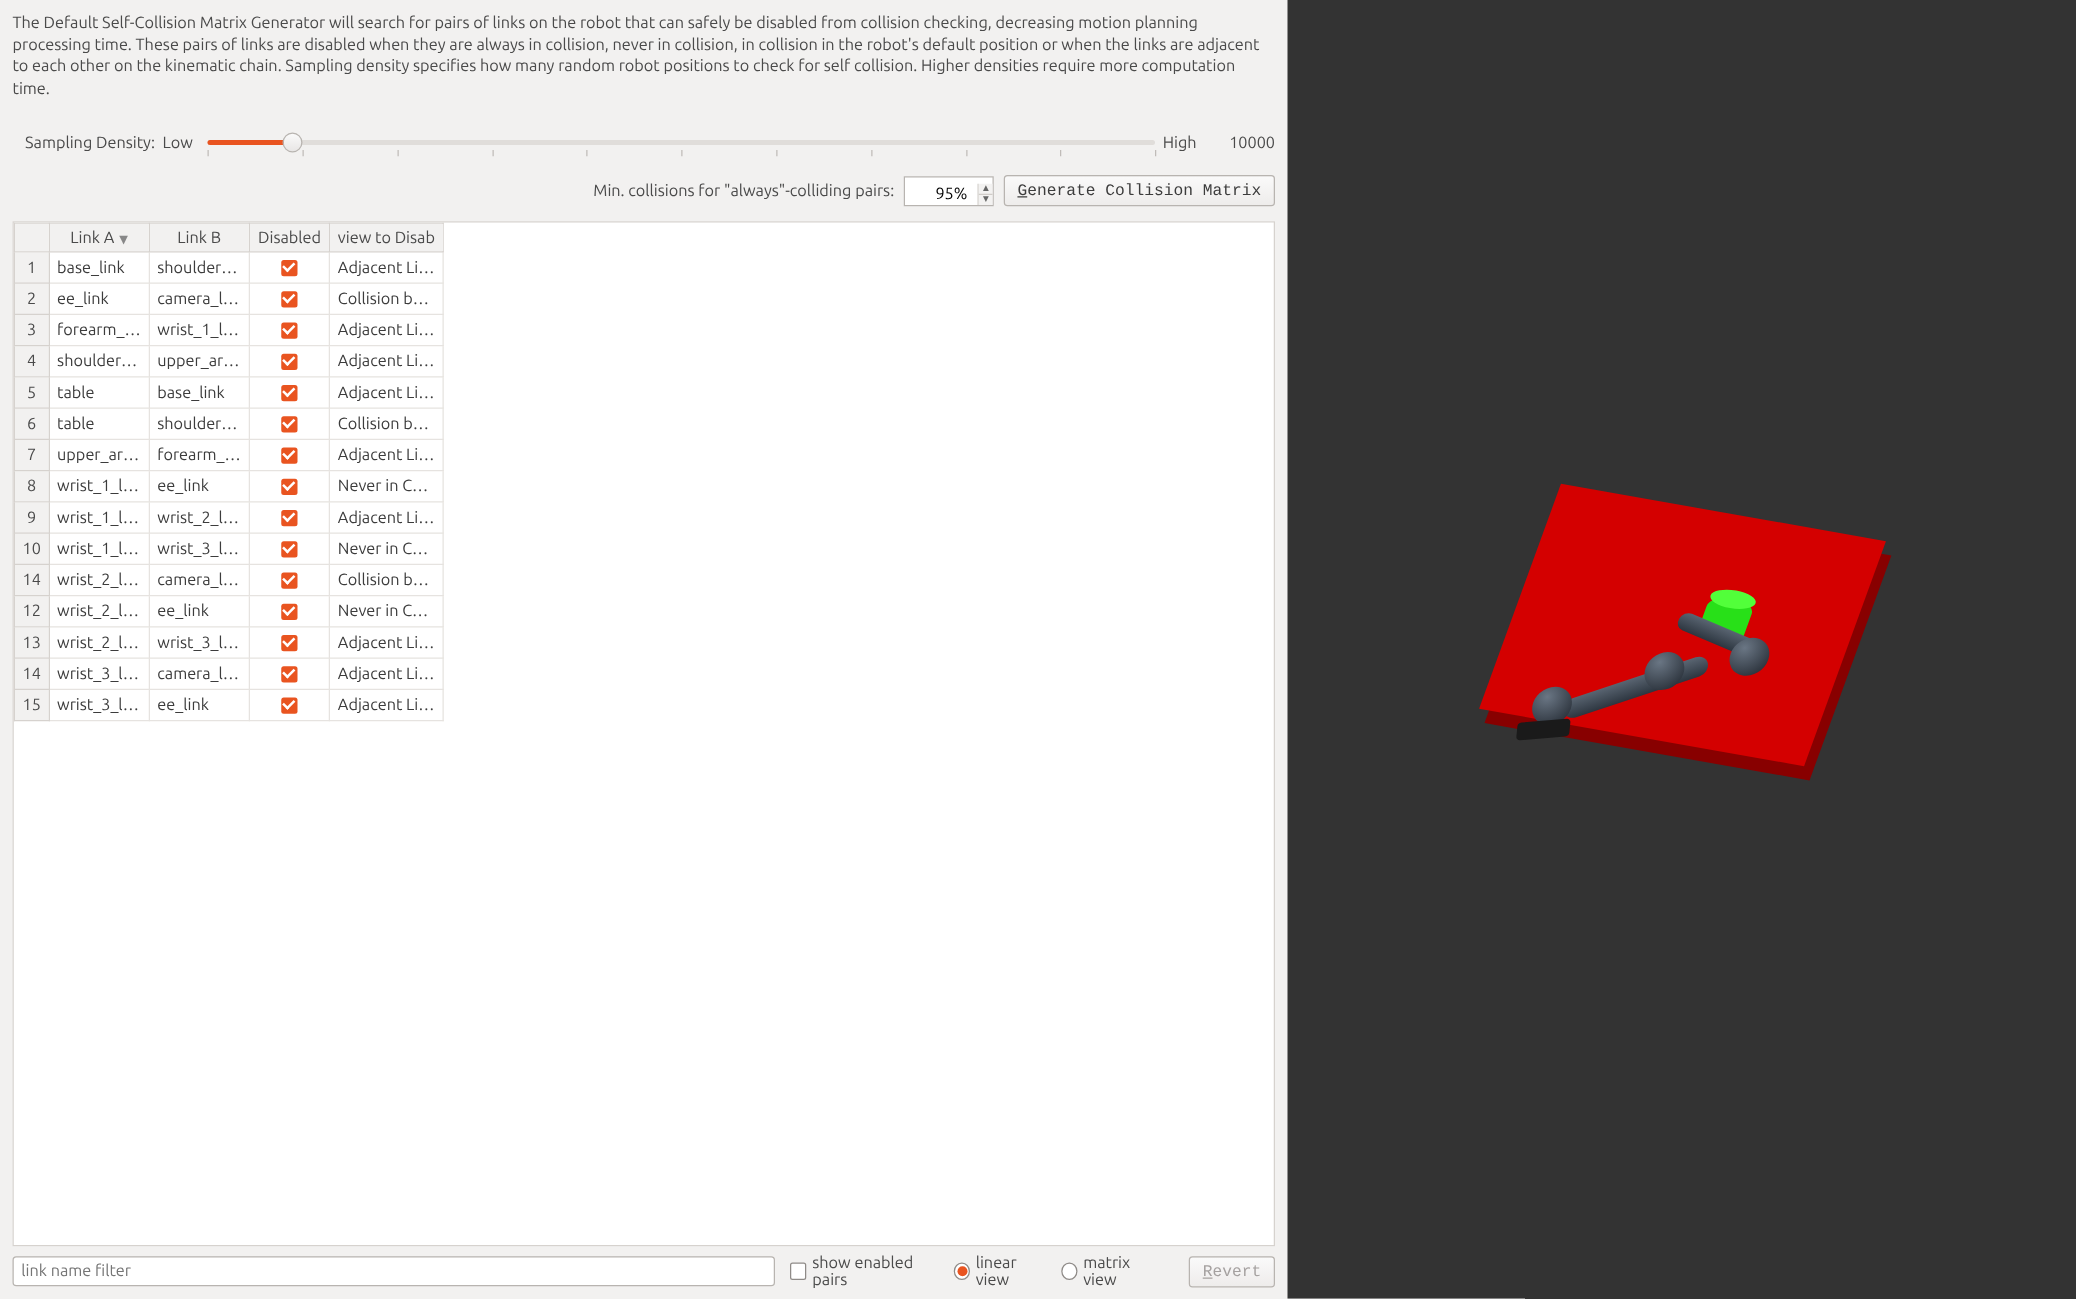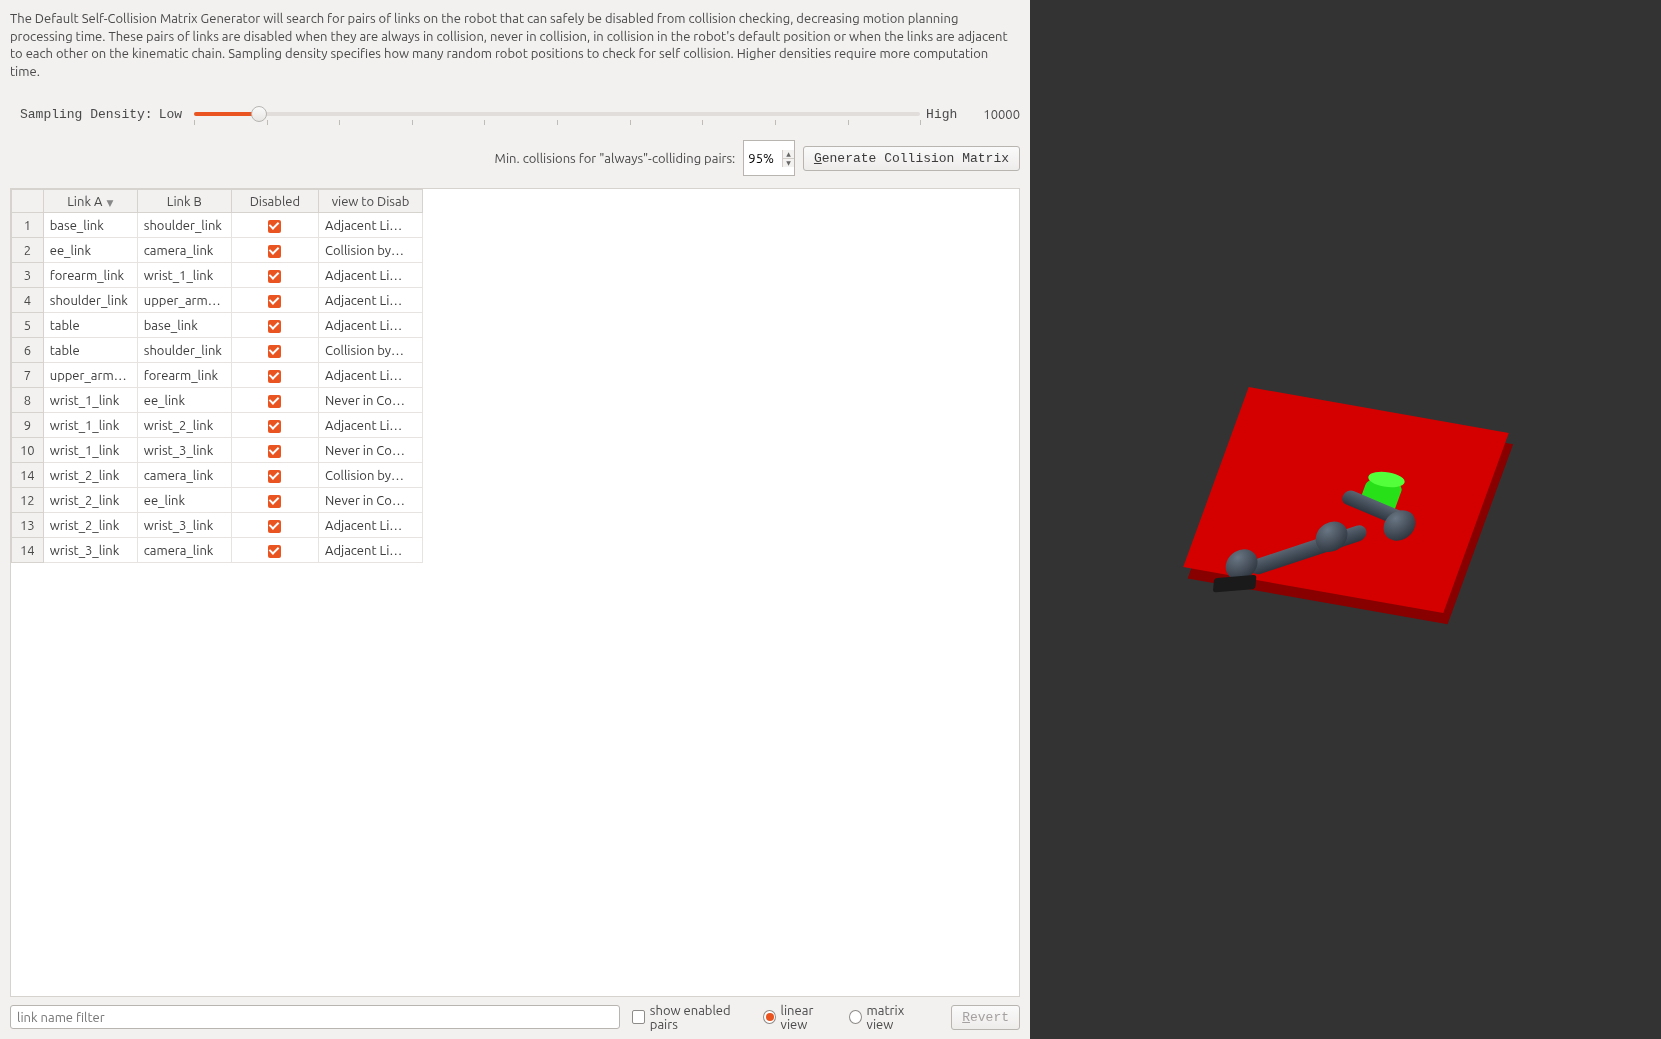--- a/index.html
+++ b/index.html
@@ -41,21 +41,20 @@
 .sampling-row {
   display: flex;
   align-items: center;
   margin-bottom: 16px;
   padding-left: 10px;
 }
 .sampling-label {
   font-size: 13px;
   color: #4a4a4a;
   margin-right: 6px;
-  font-family: Liberation Mono, monospace;
 }
 .slider-container {
   flex: 1;
   position: relative;
   height: 20px;
   margin: 0 6px;
 }
 .slider-track {
   position: absolute;
   top: 8px;
@@ -109,24 +108,25 @@
   align-items: center;
   gap: 8px;
   margin-bottom: 12px;
 }
 .min-coll-label {
   font-size: 13px;
   color: #4a4a4a;
 }
 .spin-wrap {
   display: flex;
-  align-items: center;
+  align-items: flex-end;
   border: 1px solid #b8b4b0;
   background: #fff;
-  height: 36px;
+  height: 24px;
+  padding-left: 20px;
 }
 .spin-input {
   width: 38px;
   border: none;
   padding: 2px 4px;
   font-size: 13px;
   outline: none;
   font-family: inherit;
 }
 .spin-btns {
@@ -164,21 +164,21 @@
   background: #fff;
   overflow: hidden;
 }
 .table-scroll {
   overflow: auto;
   flex: 1;
 }
 table.coll {
   border-collapse: collapse;
   font-size: 13px;
-  width: 412px;
+  width: 344px;
 }
 table.coll th {
   background: #f2f1f0;
   border: 1px solid #d6d2ce;
   padding: 4px 6px;
   font-weight: normal;
   color: #4a4a4a;
   text-align: center;
   position: relative;
   white-space: nowrap;
@@ -481,20 +481,27 @@
               <td class="chk"><span class="check"></span></td>
               <td>Adjacent Li…</td>
             </tr>
             <tr>
               <td class="rownum">14</td>
               <td>wrist_3_link</td>
               <td>camera_link</td>
               <td class="chk"><span class="check"></span></td>
               <td>Adjacent Li…</td>
             </tr>
+            <tr>
+              <td class="rownum">15</td>
+              <td>wrist_3_link</td>
+              <td>ee_link</td>
+              <td class="chk"><span class="check"></span></td>
+              <td>Adjacent Li…</td>
+            </tr>
           </tbody>
       </table>
     </div>
   </div>
 
   <div class="bottom-bar">
     <input class="filter-input" placeholder="link name filter" style="">
     <label class="chk-wrap">
       <input type="checkbox" class="native" style="">
       <span>show enabled pairs</span>

